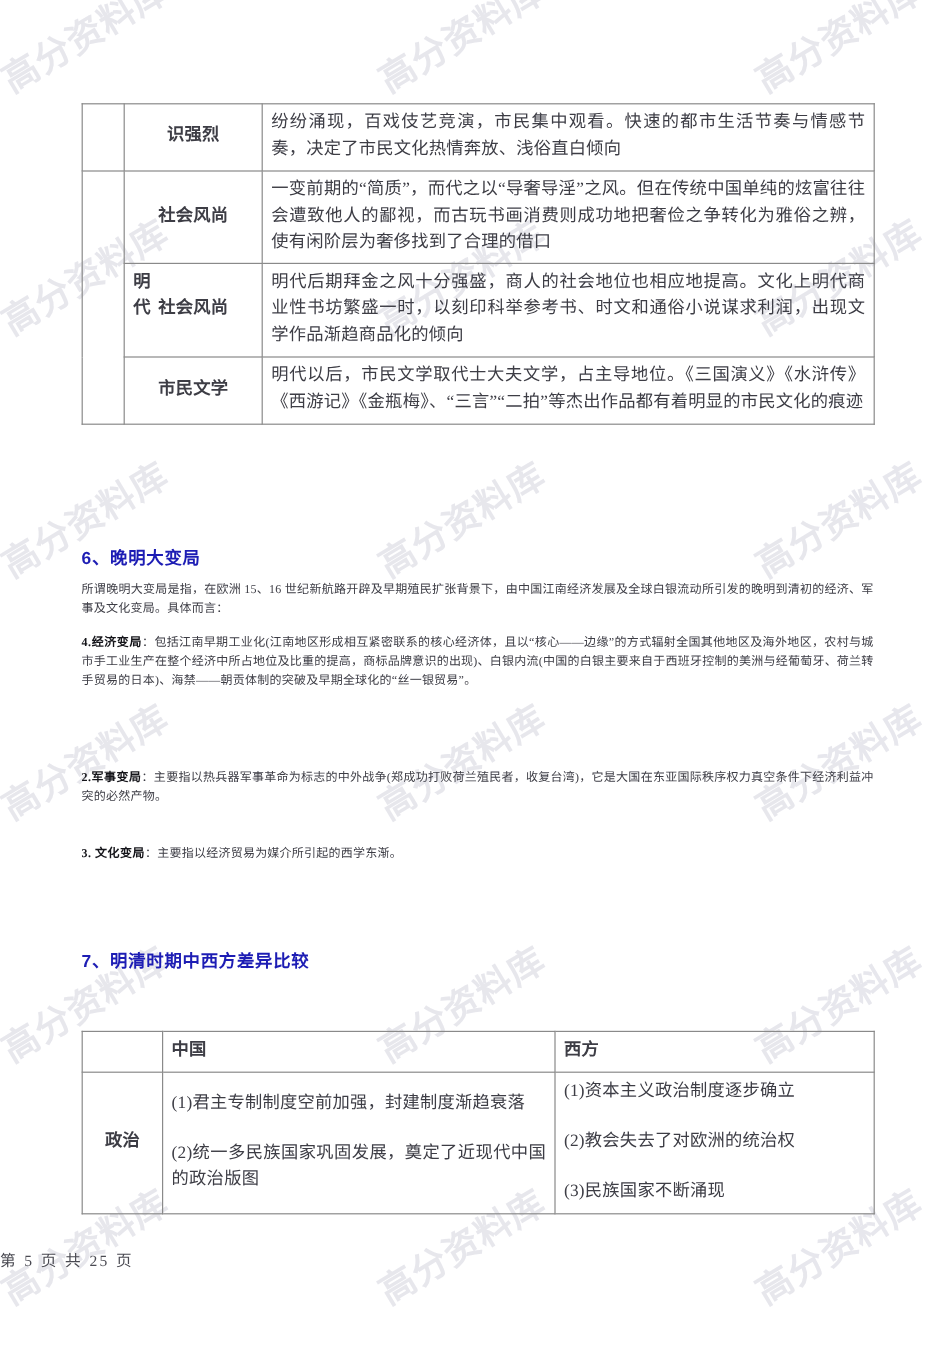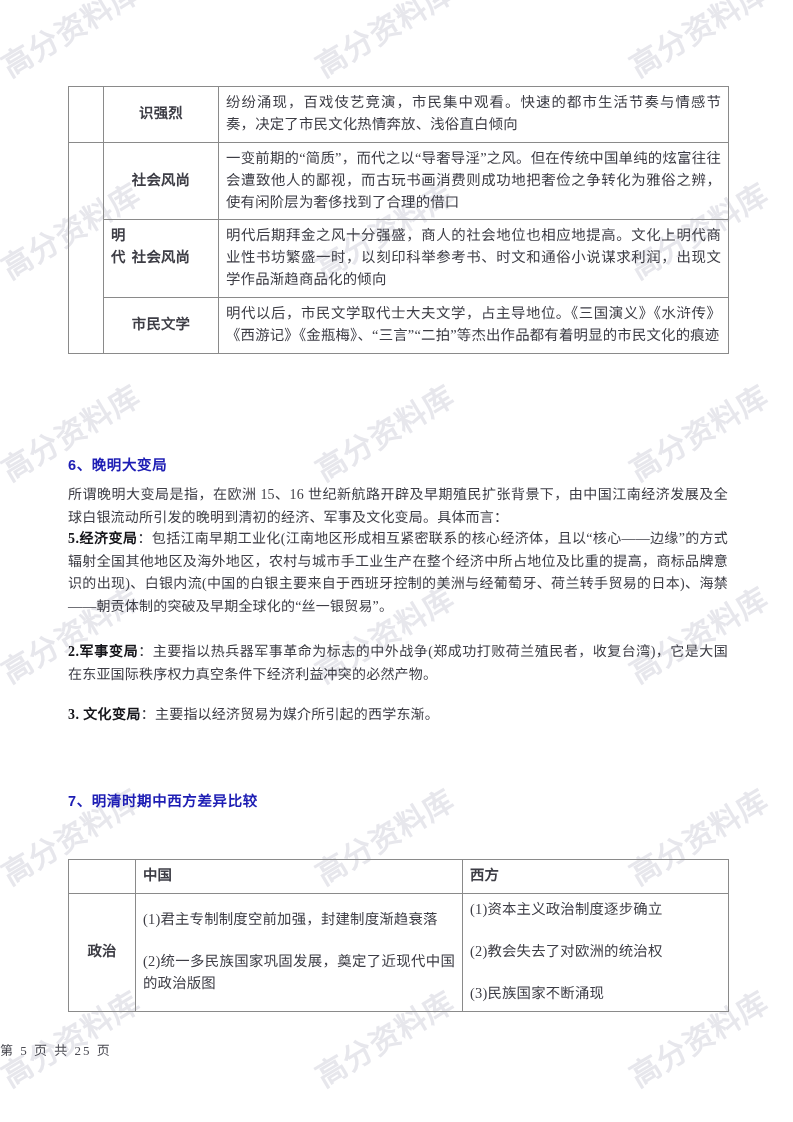--- a/index.html
+++ b/index.html
@@ -99,21 +99,21 @@
     color: #1d1db4;
     font-family: "Liberation Sans", "DejaVu Sans", sans-serif;
     font-weight: 700;
     font-size: 14.5px;
     letter-spacing: .6px;
     white-space: nowrap;
   }
   .para {
     position: absolute;
     color: #3d3d45;
-    font-size: 14px;
+    font-size: 10px;
     line-height: 1.62;
     text-align: justify;
     text-justify: inter-ideograph;
     letter-spacing: .2px;
   }
   .para b {
     color: #15151a;
     font-weight: 700;
     letter-spacing: .4px;
   }
@@ -186,21 +186,21 @@
       </tbody>
     </table>
 
     <div class="sec-heading" style="left:68px; top:453px;">6、晚明大变局</div>
 
     <div class="para" style="left:68px; top:484px; width:660px;">
       <span>所谓晚明大变局是指，在欧洲 15、16 世纪新航路开辟及早期殖民扩张背景下，由中国江南经济发展及全球白银流动所引发的晚明到清初的经济、军事及文化变局。具体而言：</span>
     </div>
 
     <div class="para" style="left:68px; top:528px; width:660px;">
-      <b>5.经济变局</b><span>：包括江南早期工业化(江南地区形成相互紧密联系的核心经济体，且以“核心——边缘”的方式辐射全国其他地区及海外地区，农村与城市手工业生产在整个经济中所占地位及比重的提高，商标品牌意识的出现)、白银内流(中国的白银主要来自于西班牙控制的美洲与经葡萄牙、荷兰转手贸易的日本)、海禁——朝贡体制的突破及早期全球化的“丝一银贸易”。</span>
+      <b>4.经济变局</b><span>：包括江南早期工业化(江南地区形成相互紧密联系的核心经济体，且以“核心——边缘”的方式辐射全国其他地区及海外地区，农村与城市手工业生产在整个经济中所占地位及比重的提高，商标品牌意识的出现)、白银内流(中国的白银主要来自于西班牙控制的美洲与经葡萄牙、荷兰转手贸易的日本)、海禁——朝贡体制的突破及早期全球化的“丝一银贸易”。</span>
     </div>
 
     <div class="para" style="left:68px; top:641px; width:660px;">
       <b>2.军事变局</b><span>：主要指以热兵器军事革命为标志的中外战争(郑成功打败荷兰殖民者，收复台湾)，它是大国在东亚国际秩序权力真空条件下经济利益冲突的必然产物。</span>
     </div>
 
     <div class="para" style="left:68px; top:704px; width:660px;">
       <b>3. 文化变局</b><span>：主要指以经济贸易为媒介所引起的西学东渐。</span>
     </div>
 

